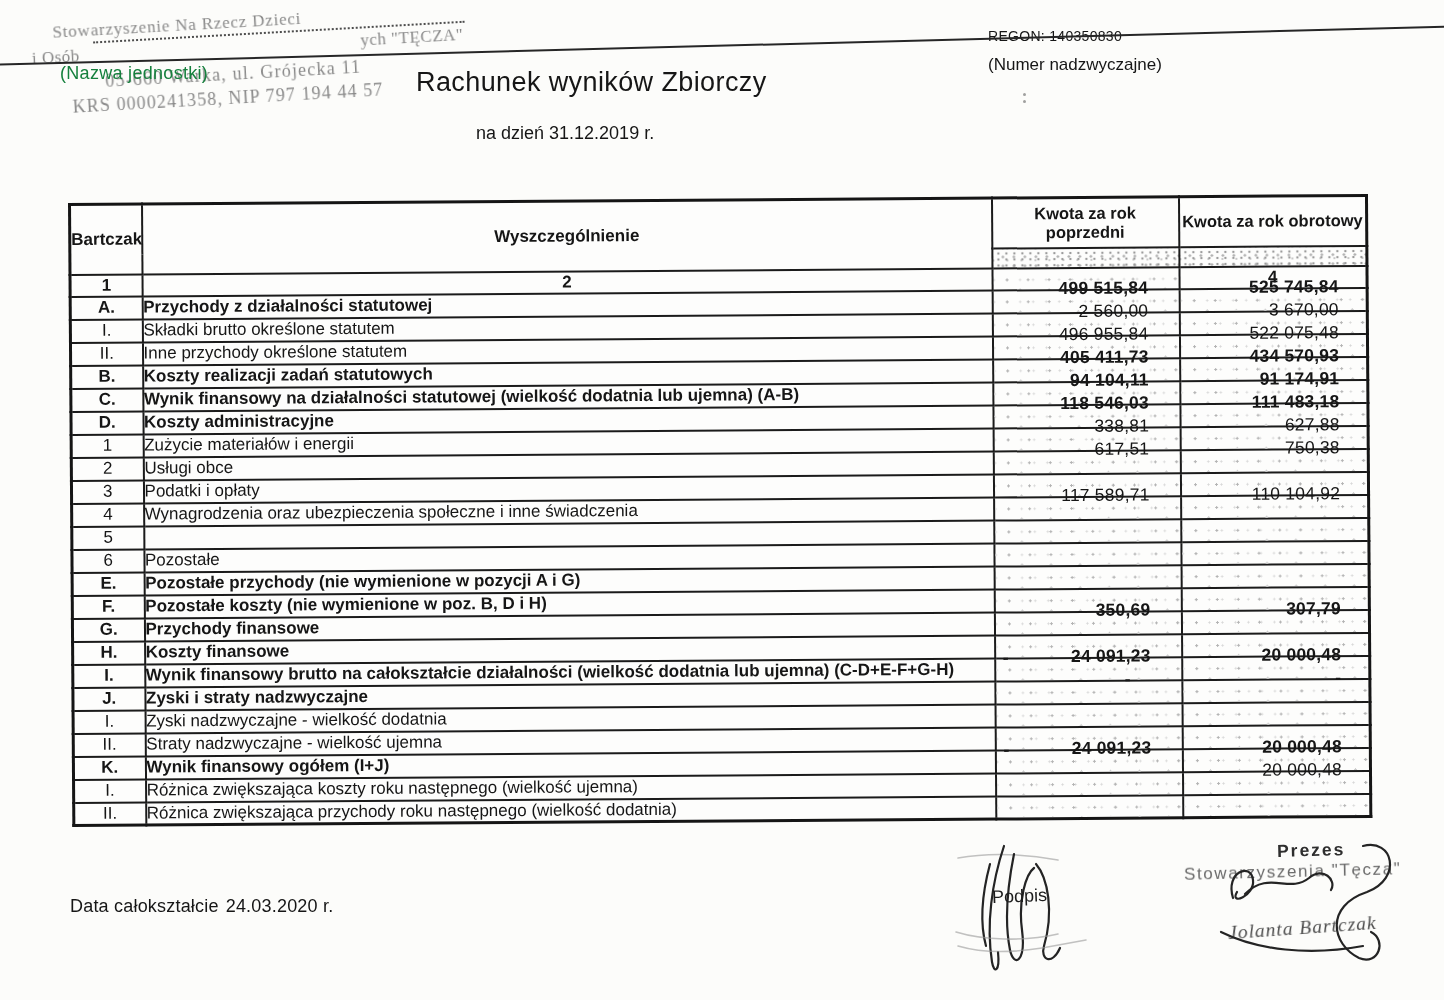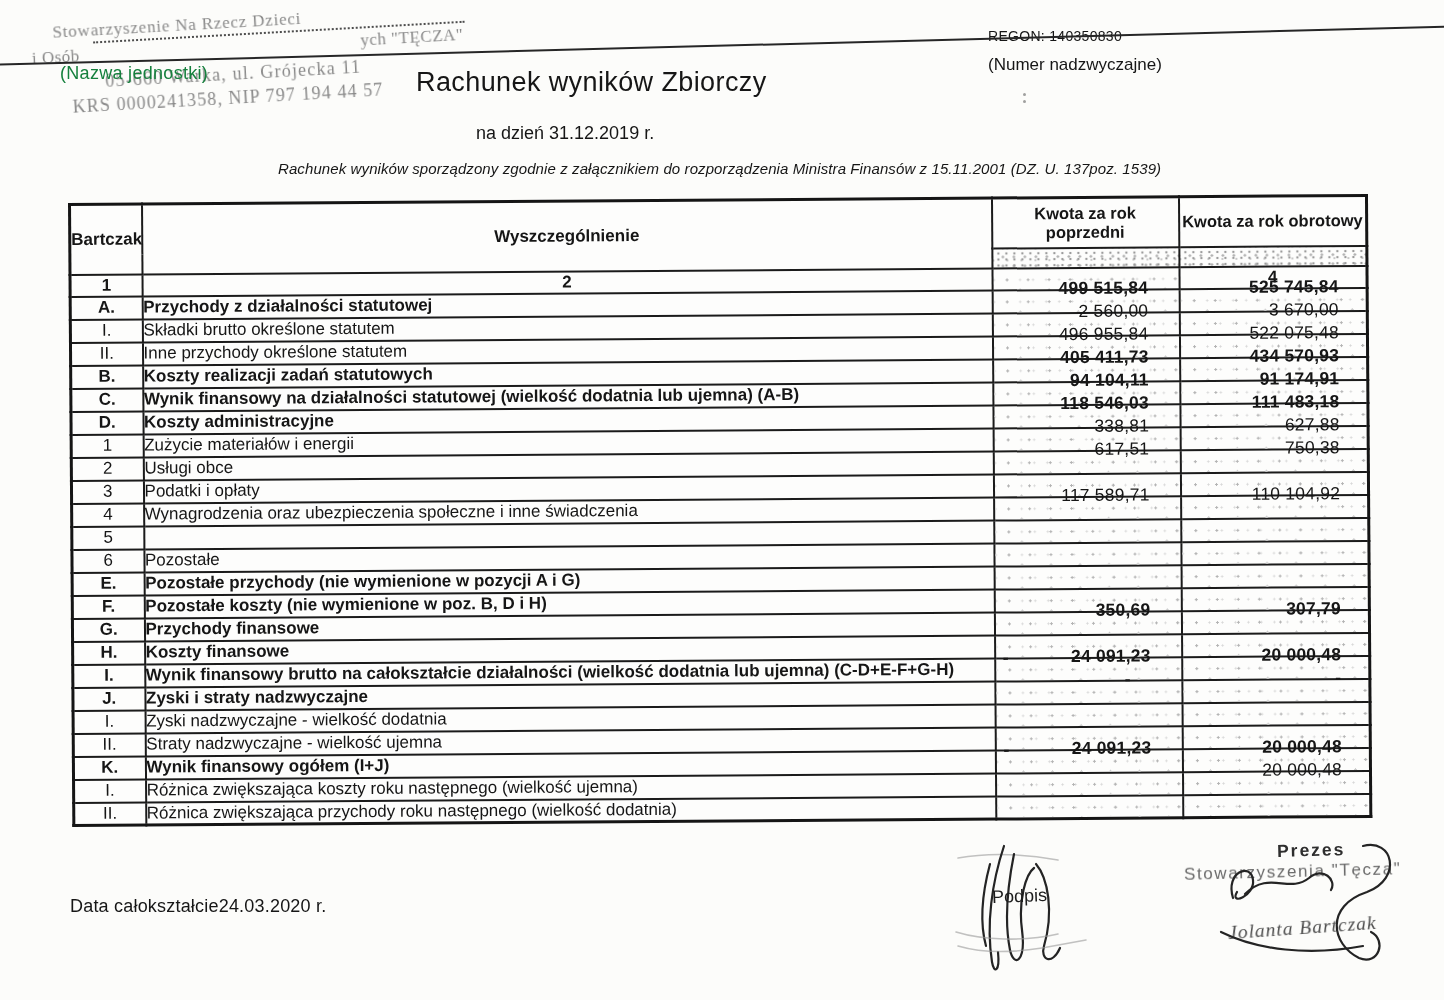--- a/index.html
+++ b/index.html
@@ -72,21 +72,21 @@
   .spk2{
     background-image:
       radial-gradient(circle,#9c9c9c 1.3px,transparent 1.6px),
       radial-gradient(circle,#b3b3b3 1.1px,transparent 1.5px),
       radial-gradient(circle,#c9c9c9 1px,transparent 1.3px);
     background-size:8px 6px,11px 9px,14px 12px;
     background-position:1px 1px,4px 3px,7px 5px;
   }
   
   .date-line{position:absolute;left:70px;top:896px;font-size:18px;letter-spacing:.2px;}
-  .date-line .dv{margin-left:0;}
+  .date-line .dv{margin-left:7px;}
   .sig-left{position:absolute;left:952px;top:832px;z-index:2;}
   .podpis-label{position:absolute;left:992px;top:886px;font-size:18px;color:#1d1d1d;transform:rotate(-2deg);z-index:3;}
   .prezes{position:absolute;left:1277px;top:840px;font-size:17.5px;font-weight:bold;color:#2e2e2e;letter-spacing:2px;transform:rotate(-1.5deg);z-index:2;}
   .stow{position:absolute;left:1184px;top:862px;font-size:17px;color:#6a6a6a;letter-spacing:1.6px;filter:blur(.4px);transform:rotate(-1.5deg);z-index:2;white-space:nowrap;}
   .sig-right{position:absolute;left:1213px;top:836px;z-index:3;}
   .jolanta{
     position:absolute;left:1228px;top:917px;font-size:19.5px;font-style:italic;
     font-family:"Liberation Serif",serif;color:#4f4f4f;transform:rotate(-4deg);
     letter-spacing:1px;filter:blur(.25px);z-index:2;white-space:nowrap;
   }
@@ -112,21 +112,20 @@
     <div class="s3">05-660 Warka, ul. Grójecka 11</div>
     <div class="s4">KRS 0000241358, NIP 797 194 44 57</div>
   </div>
   <div class="nazwa-label">(Nazwa jednostki)</div>
 
   <div class="regon">REGON: 140350830</div>
   <div class="regon-sub">(Numer nadzwyczajne)</div>
 
   <div class="doc-title">Rachunek wyników Zbiorczy</div>
   <div class="doc-date">na dzień 31.12.2019 r.</div>
-  <div class="legal-note">Rachunek wyników sporządzony zgodnie z załącznikiem do rozporządzenia Ministra Finansów z 15.11.2001 (DZ. U. 137poz. 1539)</div>
 
   <div class="table-wrap">
     <table class="fin">
       <colgroup>
         <col style="width:72px">
           <col style="width:850px">
           <col style="width:187px">
           <col style="width:188px">
       </colgroup>
       <thead>

